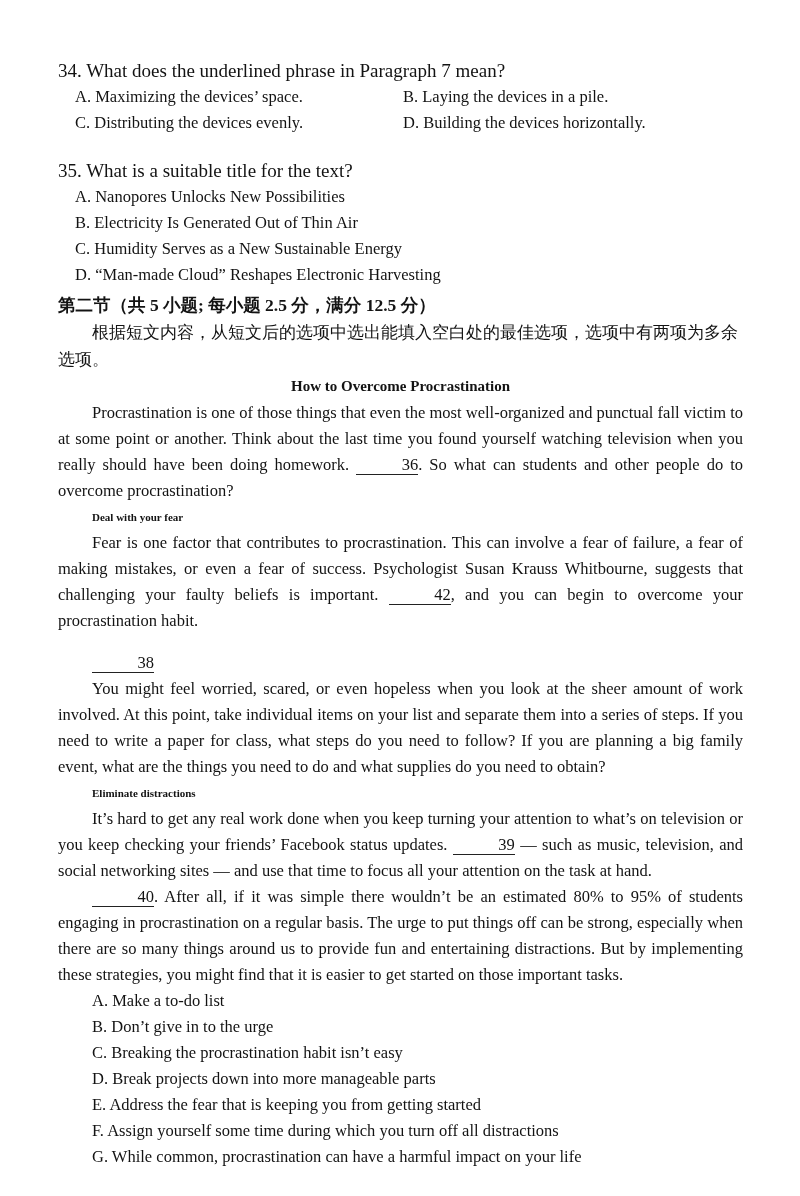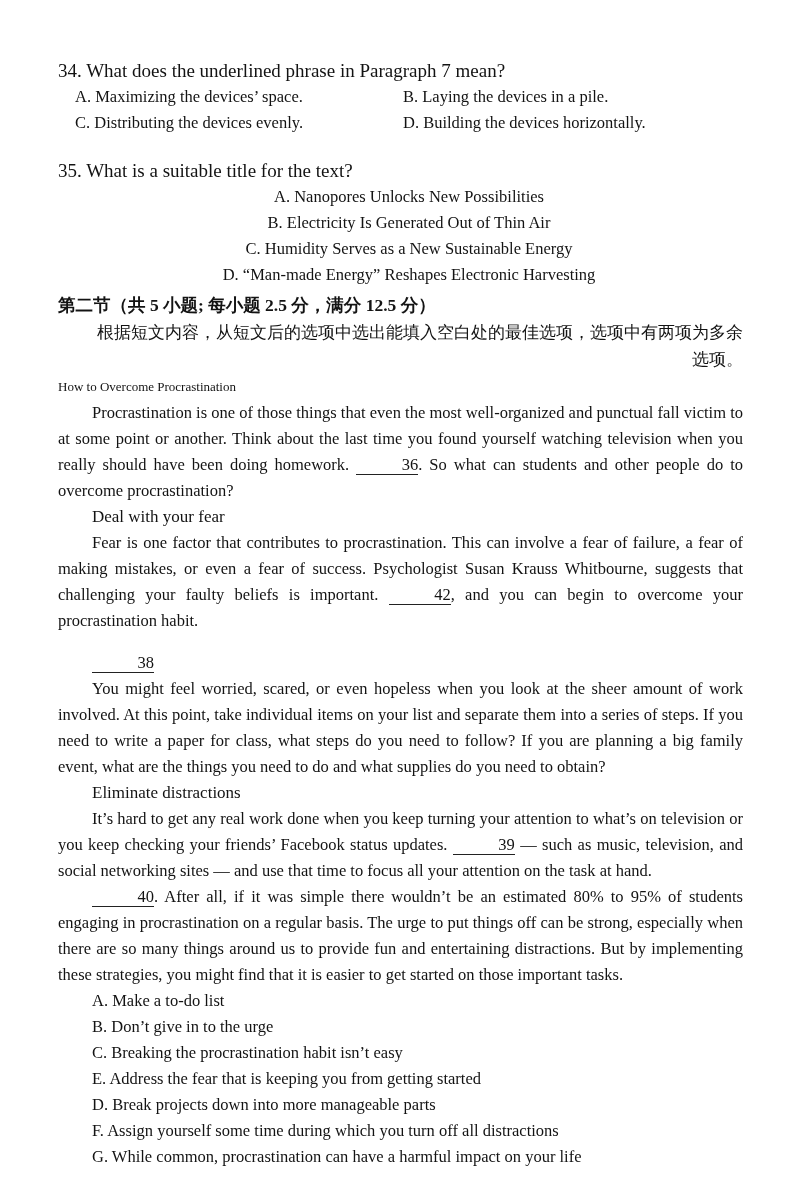--- a/index.html
+++ b/index.html
@@ -14,48 +14,49 @@
 
   
   .q { margin: 0; }
   .q .stem { font-size: 19px; line-height: 26px; }
   .opts-2col {
     display: grid;
     grid-template-columns: 328px auto;
     padding-left: 17px;
   }
   .opt { font-size: 16.5px; line-height: 26px; }
-  .opts-1col { padding-left: 17px; text-align: center; }
+  .opts-1col { padding-left: 17px; }
   .q35 { margin-top: 22px; }
 
   
   .sec-head {
     margin-top: 4px;
     font-weight: 700;
     font-size: 17.5px;
     line-height: 27px;
   }
-  .instr { font-size: 17px; line-height: 27px; text-indent: 2em; text-align: right; }
+  .instr { font-size: 17px; line-height: 27px; text-indent: 2em; }
   .p-title {
-    font-weight: 400;
-    font-size: 13px;
+    font-weight: 700;
+    text-align: center;
+    font-size: 15px;
     line-height: 27px;
   }
 
   
   p.body {
     margin: 0;
     font-size: 16.5px;
     line-height: 26px;
     text-align: justify;
     text-indent: 34px;
   }
   .subhead {
-    font-weight: 400;
-    font-size: 17px;
+    font-weight: 700;
+    font-size: 11px;
     line-height: 26px;
     padding-left: 34px;
   }
   .blankline { line-height: 26px; padding-left: 34px; margin-top: 16px; }
   .blank {
     display: inline-block;
     width: 62px;
     text-align: right;
     border-bottom: 1.4px solid #222;
     font-size: 16.5px;
@@ -89,21 +90,21 @@
       <div class="opt"><span>D.</span> <span>Building the devices horizontally.</span></div>
     </div>
   </div>
 
   <div class="q q35">
     <div class="stem"><span>35.</span> <span>What is a suitable title for the text?</span></div>
     <div class="opts-1col">
       <div class="opt"><span>A.</span> <span>Nanopores Unlocks New Possibilities</span></div>
       <div class="opt"><span>B.</span> <span>Electricity Is Generated Out of Thin Air</span></div>
       <div class="opt"><span>C.</span> <span>Humidity Serves as a New Sustainable Energy</span></div>
-      <div class="opt"><span>D.</span> <span>“Man-made Energy” Reshapes Electronic Harvesting</span></div>
+      <div class="opt"><span>D.</span> <span>“Man-made Cloud” Reshapes Electronic Harvesting</span></div>
     </div>
   </div>
 
   <div class="sec-head">第二节（共 5 小题; 每小题 2.5 分，满分 12.5 分）</div>
   <div class="instr">根据短文内容，从短文后的选项中选出能填入空白处的最佳选项，选项中有两项为多余选项。</div>
 
   <div class="p-title">How to Overcome Procrastination</div>
   <div>
       <p class="body">Procrastination is one of those things that even the most well-organized and punctual fall victim to at some point or another. Think about the last time you found yourself watching television when you really should have been doing homework. <span class="blank">36</span>. So what can students and other people do to overcome procrastination?</p>
       <div class="subhead">Deal with your fear</div>
@@ -112,22 +113,22 @@
       <p class="body">You might feel worried, scared, or even hopeless when you look at the sheer amount of work involved. At this point, take individual items on your list and separate them into a series of steps. If you need to write a paper for class, what steps do you need to follow? If you are planning a big family event, what are the things you need to do and what supplies do you need to obtain?</p>
       <div class="subhead">Eliminate distractions</div>
       <p class="body">It’s hard to get any real work done when you keep turning your attention to what’s on television or you keep checking your friends’ Facebook status updates. <span class="blank">39</span> — such as music, television, and social networking sites — and use that time to focus all your attention on the task at hand.</p>
       <p class="body"><span class="blank">40</span>. After all, if it was simple there wouldn’t be an estimated 80% to 95% of students engaging in procrastination on a regular basis. The urge to put things off can be strong, especially when there are so many things around us to provide fun and entertaining distractions. But by implementing these strategies, you might find that it is easier to get started on those important tasks.</p>
     </div>
 
   <div class="choices">
       <div>A. Make a to-do list</div>
       <div>B. Don’t give in to the urge</div>
       <div>C. Breaking the procrastination habit isn’t easy</div>
+      <div>D. Break projects down into more manageable parts</div>
       <div>E. Address the fear that is keeping you from getting started</div>
-      <div>D. Break projects down into more manageable parts</div>
       <div>F. Assign yourself some time during which you turn off all distractions</div>
       <div>G. While common, procrastination can have a harmful impact on your life</div>
     </div>
 
   <div class="footer">
     <span>第7页，共 10 页</span><span class="gap"></span><span>命题/审题：成都石室中学高 2025 届文庙校区英语备课组</span>
   </div>
 
 </div>
 

